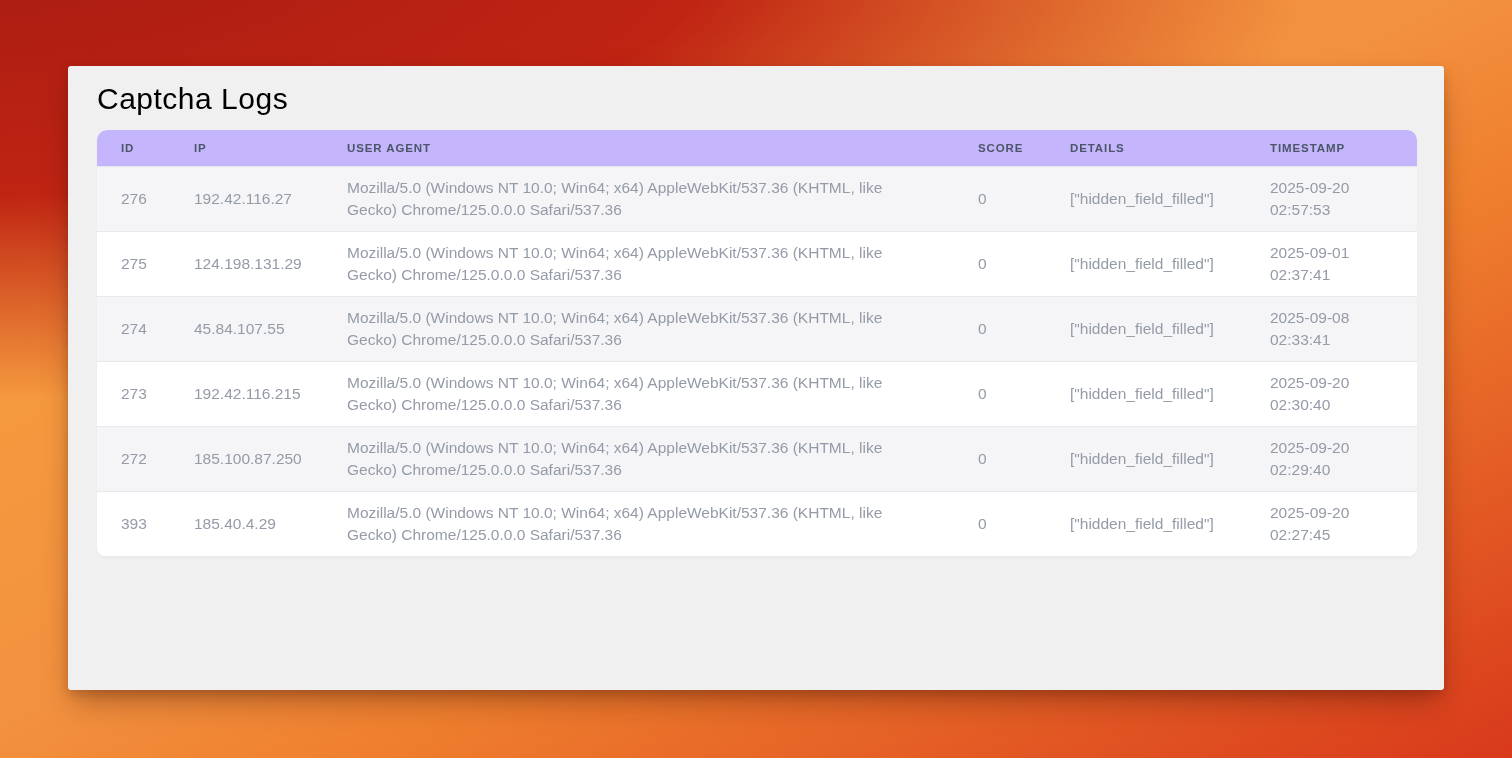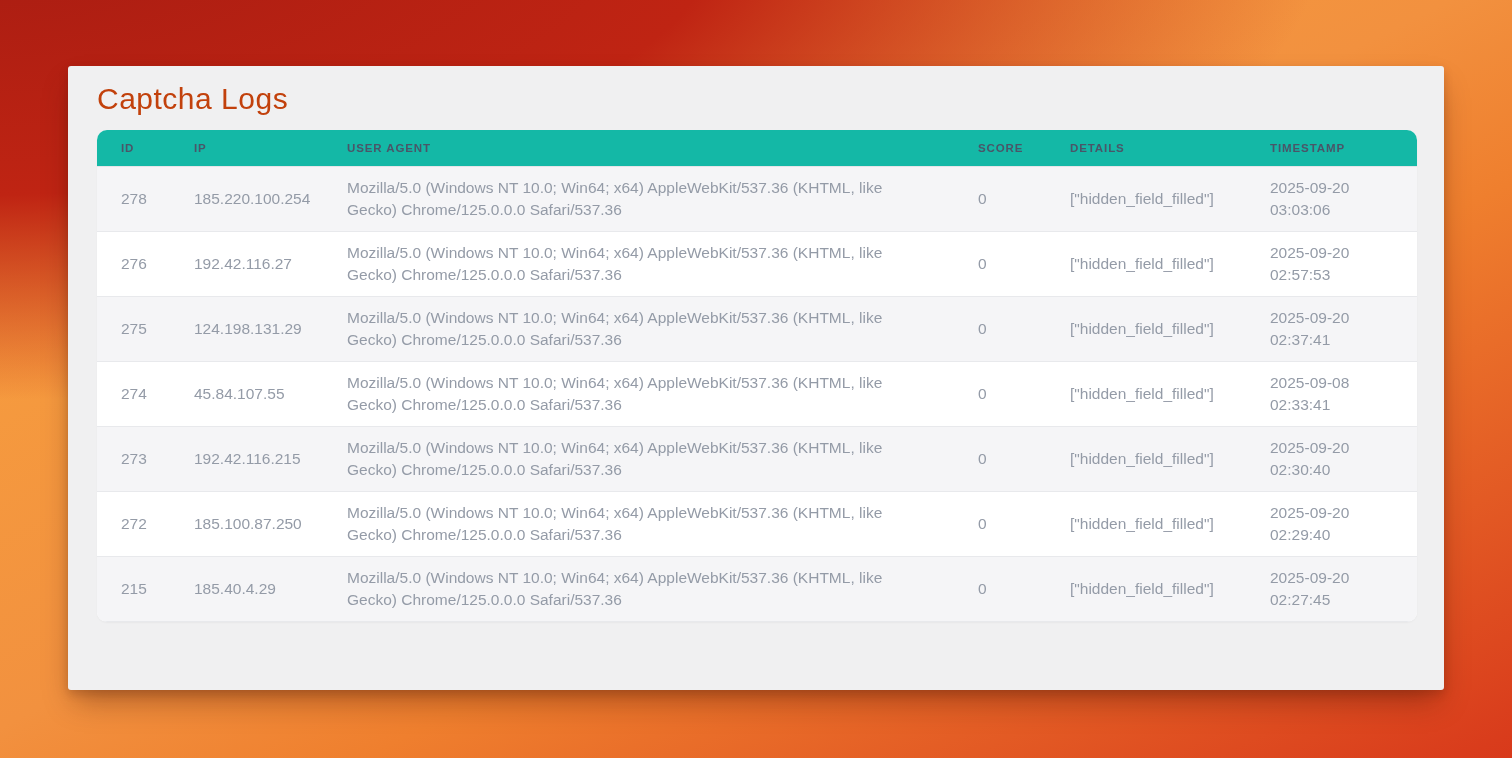--- a/index.html
+++ b/index.html
@@ -29,21 +29,21 @@
     padding: 0 27px 0 29px;
     overflow: hidden;
     box-shadow: 0 16px 28px -6px rgba(70,20,8,0.40), 0 4px 10px rgba(70,20,8,0.18);
   }
   .title {
     margin-top: 16px;
     margin-bottom: 14px;
     font-size: 30px;
     font-weight: 500;
     letter-spacing: 0.5px;
-    color: #c2410c;
+    color: #000000;
   }
   .table-wrap {
     background: #ffffff;
     border-radius: 10px;
     overflow: hidden;
     box-shadow: 0 1px 2px rgba(0,0,0,0.04);
   }
   table {
     width: 1320px;
     table-layout: fixed;
@@ -52,21 +52,21 @@
   }
   thead th {
     height: 36px;
     padding: 0 24px;
     text-align: left;
     vertical-align: middle;
     font-size: 11.5px;
     font-weight: 700;
     letter-spacing: 0.9px;
     color: #4a5568;
-    background: #14b8a6;
+    background: #c4b5fd;
     border-bottom: 1px solid #e4e5e8;
     white-space: nowrap;
     margin-top: 35px;
   }
   tbody td {
     height: 65px;
     padding: 9px 24px;
     vertical-align: middle;
     color: #949ba7;
     line-height: 22px;
@@ -95,42 +95,34 @@
               <th class="col-id">ID</th>
               <th class="col-ip">IP</th>
               <th class="col-user_agent">USER AGENT</th>
               <th class="col-score">SCORE</th>
               <th class="col-details">DETAILS</th>
               <th class="col-timestamp">TIMESTAMP</th>
             </tr>
         </thead>
         <tbody>
             <tr>
-              <td class="col-id">278</td>
-              <td class="col-ip">185.220.100.254</td>
-              <td class="col-user_agent">Mozilla/5.0 (Windows NT 10.0; Win64; x64) AppleWebKit/537.36 (KHTML, like Gecko) Chrome/125.0.0.0 Safari/537.36</td>
-              <td class="col-score">0</td>
-              <td class="col-details">["hidden_field_filled"]</td>
-              <td class="col-timestamp">2025-09-20 03:03:06</td>
-            </tr>
-            <tr>
               <td class="col-id">276</td>
               <td class="col-ip">192.42.116.27</td>
               <td class="col-user_agent">Mozilla/5.0 (Windows NT 10.0; Win64; x64) AppleWebKit/537.36 (KHTML, like Gecko) Chrome/125.0.0.0 Safari/537.36</td>
               <td class="col-score">0</td>
               <td class="col-details">["hidden_field_filled"]</td>
               <td class="col-timestamp">2025-09-20 02:57:53</td>
             </tr>
             <tr>
               <td class="col-id">275</td>
               <td class="col-ip">124.198.131.29</td>
               <td class="col-user_agent">Mozilla/5.0 (Windows NT 10.0; Win64; x64) AppleWebKit/537.36 (KHTML, like Gecko) Chrome/125.0.0.0 Safari/537.36</td>
               <td class="col-score">0</td>
               <td class="col-details">["hidden_field_filled"]</td>
-              <td class="col-timestamp">2025-09-20 02:37:41</td>
+              <td class="col-timestamp">2025-09-01 02:37:41</td>
             </tr>
             <tr>
               <td class="col-id">274</td>
               <td class="col-ip">45.84.107.55</td>
               <td class="col-user_agent">Mozilla/5.0 (Windows NT 10.0; Win64; x64) AppleWebKit/537.36 (KHTML, like Gecko) Chrome/125.0.0.0 Safari/537.36</td>
               <td class="col-score">0</td>
               <td class="col-details">["hidden_field_filled"]</td>
               <td class="col-timestamp">2025-09-08 02:33:41</td>
             </tr>
             <tr>
@@ -143,21 +135,21 @@
             </tr>
             <tr>
               <td class="col-id">272</td>
               <td class="col-ip">185.100.87.250</td>
               <td class="col-user_agent">Mozilla/5.0 (Windows NT 10.0; Win64; x64) AppleWebKit/537.36 (KHTML, like Gecko) Chrome/125.0.0.0 Safari/537.36</td>
               <td class="col-score">0</td>
               <td class="col-details">["hidden_field_filled"]</td>
               <td class="col-timestamp">2025-09-20 02:29:40</td>
             </tr>
             <tr>
-              <td class="col-id">215</td>
+              <td class="col-id">393</td>
               <td class="col-ip">185.40.4.29</td>
               <td class="col-user_agent">Mozilla/5.0 (Windows NT 10.0; Win64; x64) AppleWebKit/537.36 (KHTML, like Gecko) Chrome/125.0.0.0 Safari/537.36</td>
               <td class="col-score">0</td>
               <td class="col-details">["hidden_field_filled"]</td>
               <td class="col-timestamp">2025-09-20 02:27:45</td>
             </tr>
           </tbody>
       </table>
     </div>
   </div>

